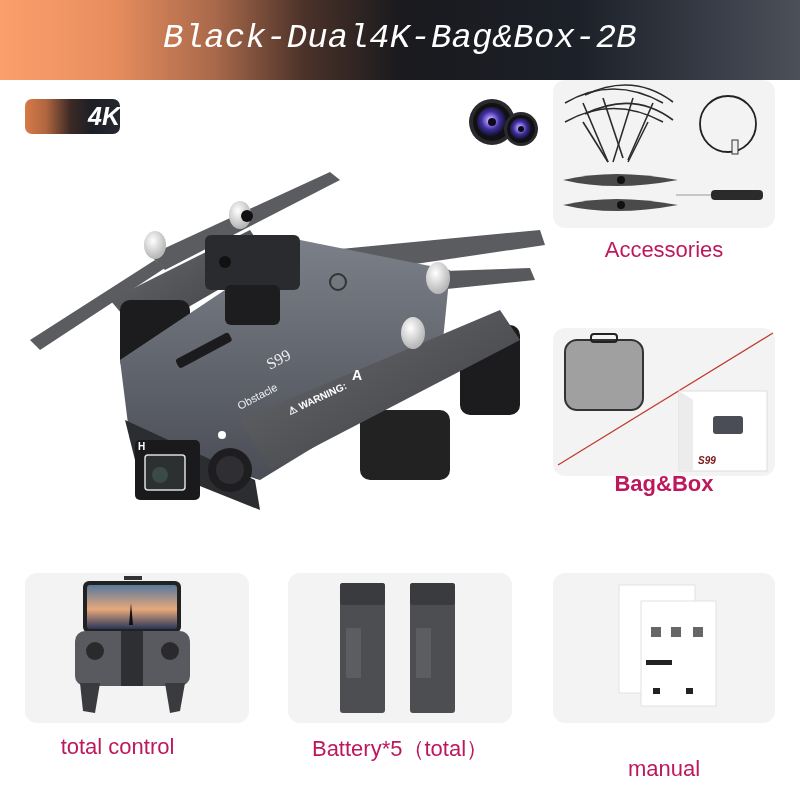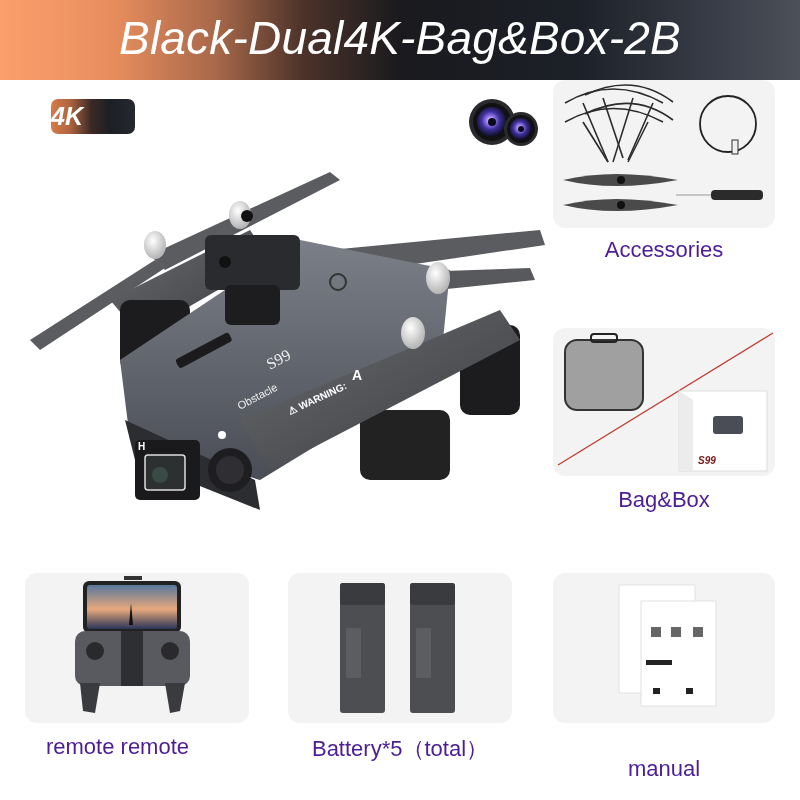--- a/index.html
+++ b/index.html
@@ -5,41 +5,41 @@
   * { box-sizing: border-box; margin: 0; padding: 0; }
   html, body { width: 800px; height: 800px; background: #ffffff; overflow: hidden; }
   body { position: relative; font-family: "Liberation Sans", sans-serif; }
 
   .banner {
     position: absolute; left: 0; top: 0; width: 800px; height: 80px;
     background: linear-gradient(90deg, #fb9f6c 0%, #e88e5e 14%, #a8684a 27%, #4b3229 38%, #1a1a1e 50%, #1c2028 72%, #3a3e48 90%, #4c5059 100%);
     display: flex; align-items: center; justify-content: center;
   }
   .banner-title {
-    color: #ffffff; font-style: italic; font-size: 46px; letter-spacing: 0.2px;
-    font-family: Liberation Sans, sans-serif; padding-bottom: 4px;
+    color: #ffffff; font-style: italic; font-size: 34px; letter-spacing: 0.2px;
+    font-family: Liberation Mono, monospace; padding-bottom: 4px;
   }
 
   .badge-4k {
-    position: absolute; left: 25px; top: 99px; width: 84px; height: 35px;
+    position: absolute; left: 25px; top: 99px; width: 95px; height: 35px;
     border-radius: 7px;
     background: linear-gradient(90deg, #d77a48 0%, #b06640 22%, #3b2a25 48%, #1d1f26 70%, #25282f 100%);
-    display: flex; align-items: center; justify-content: flex-start;
-    color: #fff; font-style: italic; font-weight: bold; font-size: 25px; margin-left: 26px;
+    display: flex; align-items: center; justify-content: flex-end;
+    color: #fff; font-style: italic; font-weight: bold; font-size: 25px;
   }
 
   .lens-icon { position: absolute; left: 466px; top: 92px; width: 80px; height: 60px; }
 
   .hero { position: absolute; left: 0; top: 150px; width: 560px; height: 400px; }
 
   .card {
     position: absolute; background: #f3f3f3; border-radius: 12px;
   }
   .card-label {
-    position: absolute; color: #4c1d95; font-size: 22px; text-align: center;
+    position: absolute; color: #be185d; font-size: 22px; text-align: center;
     font-family: "Liberation Sans", sans-serif; white-space: nowrap;
   }
   svg { display: block; }
 </style>
 </head>
 <body>
 
 <div class="banner">
   <span class="banner-title">Black-Dual4K-Bag&amp;Box-2B</span>
 </div>
@@ -169,21 +169,21 @@
     <rect x="12" y="12" width="78" height="70" rx="12" fill="#a0a0a0" stroke="#333" stroke-width="2"></rect>
     <rect x="38" y="6" width="26" height="8" rx="3" fill="none" stroke="#222" stroke-width="2"></rect>
     <rect x="126" y="63" width="88" height="80" fill="#ffffff" stroke="#ddd"></rect>
     <polygon points="126,63 140,72 140,143 126,143" fill="#ececec"></polygon>
     <g fill="#4a4d55">
         <rect x="160" y="88" width="30" height="18" rx="3"></rect>
       </g>
     <text x="145" y="136" fill="#7a1818" font-size="10" font-style="italic" font-weight="bold" font-family="Liberation Sans, sans-serif">S99</text>
   </svg>
 </div>
-<div class="card-label" style="left:553px; top:487px; width:222px;">Bag&amp;Box</div>
+<div class="card-label" style="left:553px; top:471px; width:222px;font-weight:bold;">Bag&amp;Box</div>
 
 <div class="card" style="left:25px; top:573px; width:224px; height:150px;">
   <svg width="224" height="150" viewBox="0 0 224 150">
     <defs>
       <linearGradient id="sky" x1="0" y1="0" x2="0" y2="1">
         <stop offset="0%" stop-color="#58789c"></stop>
         <stop offset="55%" stop-color="#e6a87c"></stop>
         <stop offset="100%" stop-color="#2a3558"></stop>
       </linearGradient>
     </defs>
@@ -192,21 +192,21 @@
     <rect x="62" y="12" width="90" height="44" rx="3" fill="url(#sky)"></rect>
     <path d="M104 52 L106 30 L108 52 Z" fill="#111"></path>
     <rect x="50" y="58" width="115" height="55" rx="10" fill="#585a5f"></rect>
     <rect x="96" y="58" width="22" height="55" fill="#2e2f33"></rect>
     <circle cx="70" cy="78" r="9" fill="#2a2a2c"></circle>
     <circle cx="145" cy="78" r="9" fill="#2a2a2c"></circle>
     <path d="M55 110 L75 110 L70 140 L58 138 Z" fill="#3a3b3f"></path>
     <path d="M140 110 L160 110 L155 138 L145 140 Z" fill="#3a3b3f"></path>
   </svg>
 </div>
-<div class="card-label" style="left:25px; top:734px; width:185px;">remote remote</div>
+<div class="card-label" style="left:25px; top:734px; width:185px;">total control</div>
 
 <div class="card" style="left:288px; top:573px; width:224px; height:150px;">
   <svg width="224" height="150" viewBox="0 0 224 150">
     <g>
       <rect x="52" y="10" width="45" height="130" rx="3" fill="#4d4e52"></rect>
       <rect x="52" y="10" width="45" height="22" rx="3" fill="#3a3b3e"></rect>
       <rect x="58" y="55" width="15" height="50" fill="#5c5d61"></rect>
     </g>
     <g>
       <rect x="122" y="10" width="45" height="130" rx="3" fill="#4d4e52"></rect>

